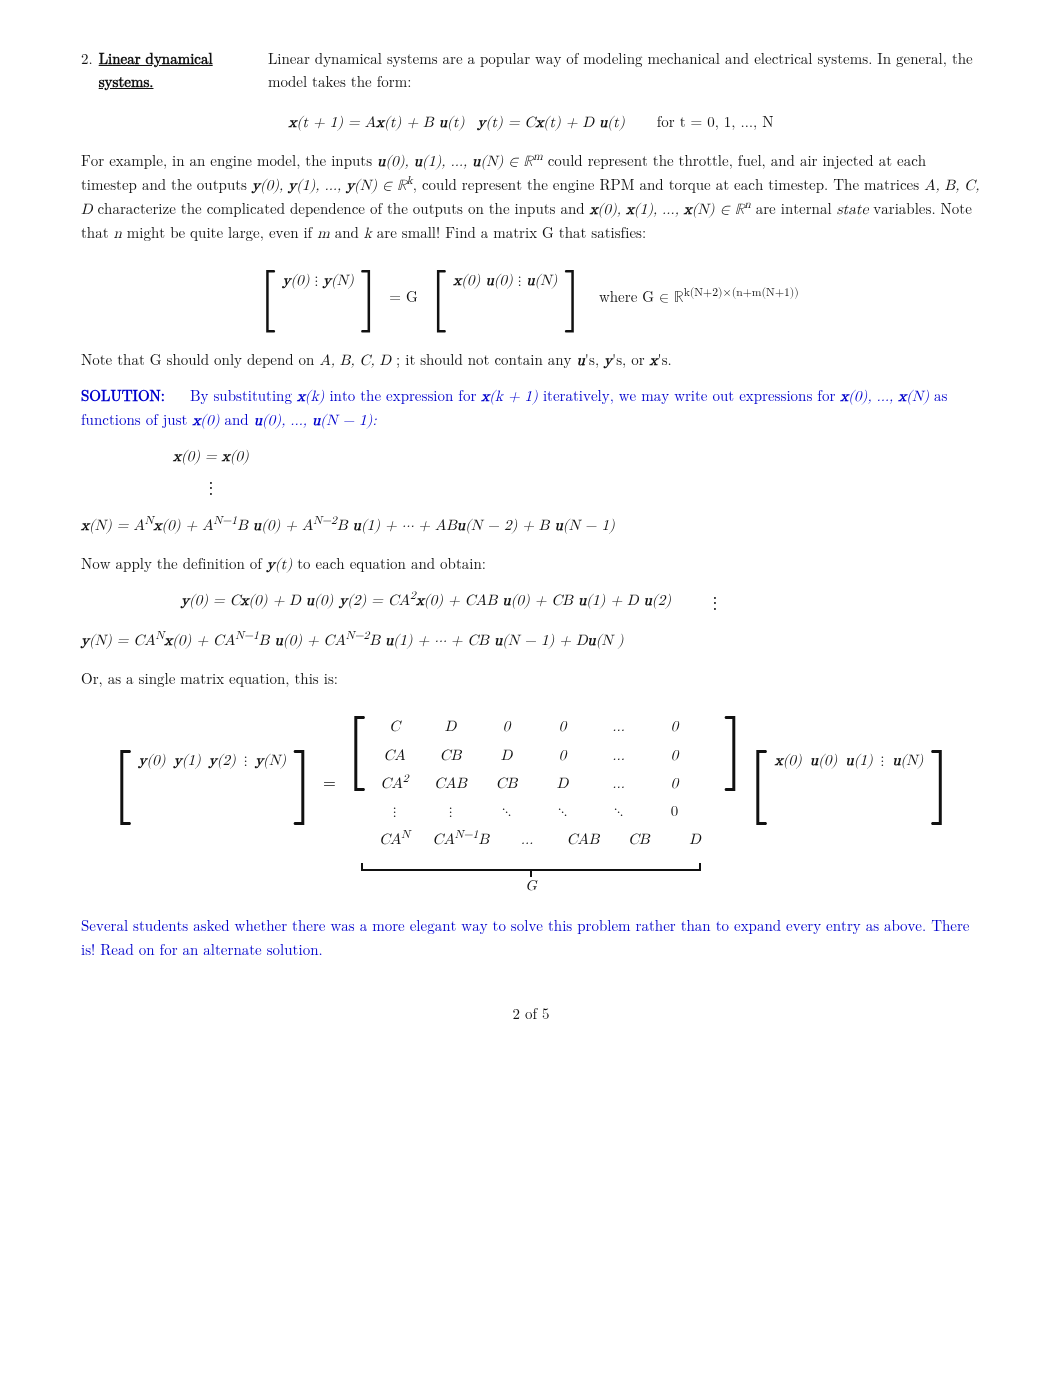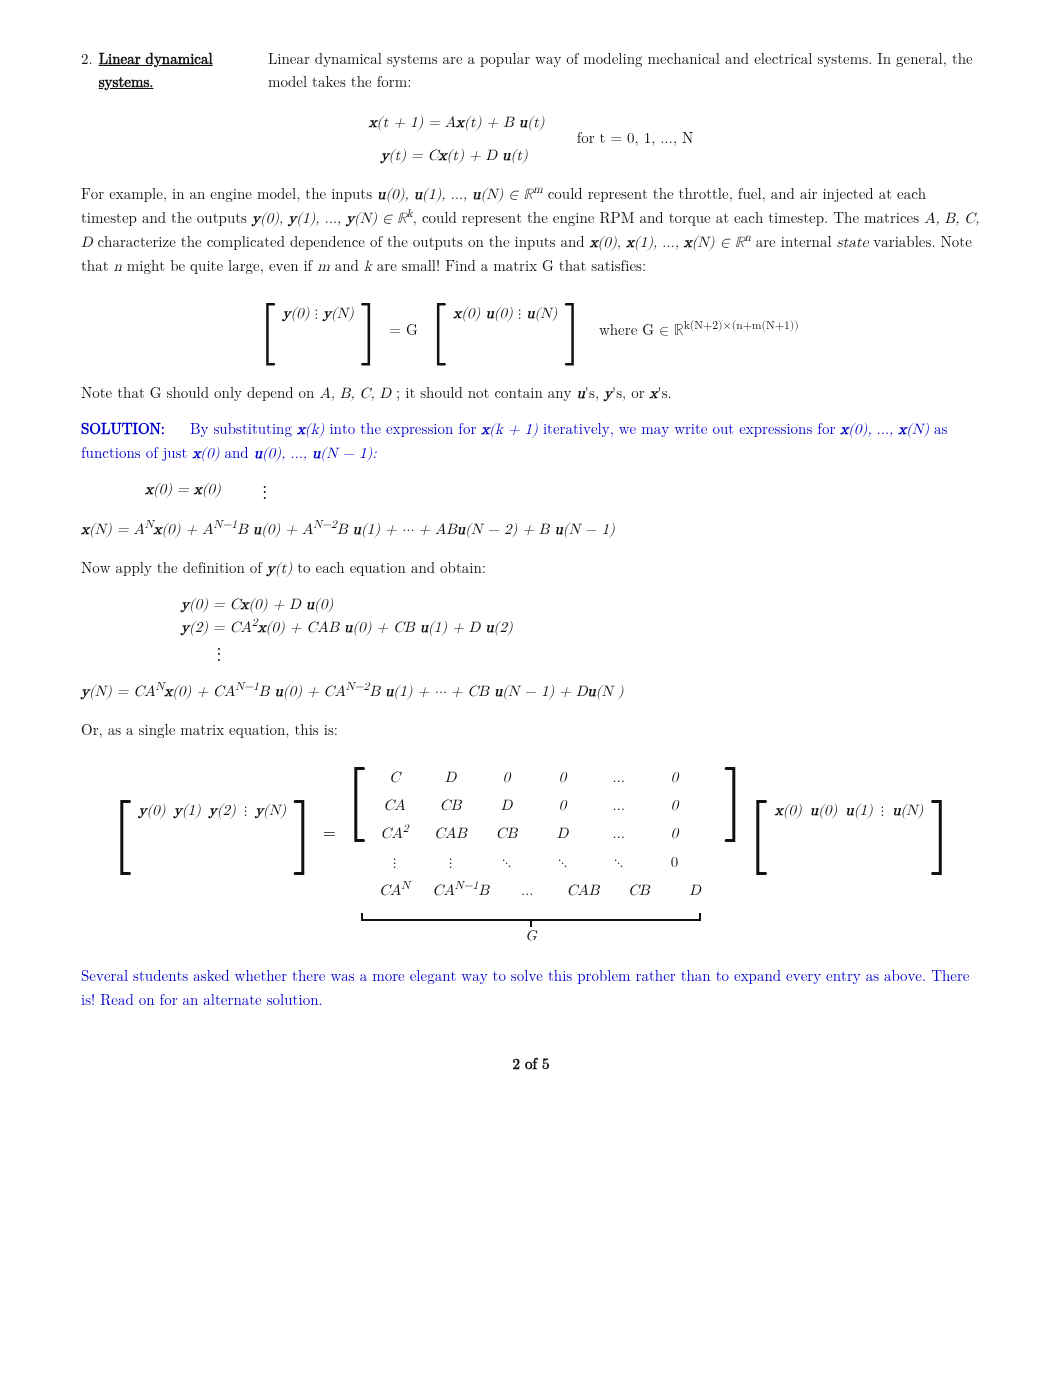--- a/index.html
+++ b/index.html
@@ -29,23 +29,23 @@
     
     sup { font-size: 0.78em; vertical-align: super; line-height: 0; }
     .where-text {
       font-style: normal;
       margin-left: 12px;
       margin-right: 4px;
     }
 
     
     .iter-eqs {
-      margin: 12px 0 12px 64px;
-      display: flex;
-      flex-direction: row;
+      margin: 12px 0 12px 92px;
+      display: flex;
+      flex-direction: column;
       gap: 6px;
     }
     .iter-eq {
       white-space: nowrap;
       font-style: italic;
     }
     .vdots {
       margin-left: 10px;
       font-style: normal;
       letter-spacing: 0;
@@ -56,22 +56,22 @@
       text-align: left;
       font-style: italic;
       margin: 8px 0;
       white-space: nowrap;
     }
 
     
     .y-eqs {
       margin: 12px 0 12px 100px;
       display: flex;
-      flex-direction: column;
-      gap: 0;
+      flex-direction: row;
+      gap: 6px;
     }
     .y-eq {
       white-space: nowrap;
       font-style: italic;
     }
 
     
     .big-matrix-eq {
       display: flex;
       justify-content: center;
@@ -124,21 +124,20 @@
     .final-para {
       color: #00f;
       margin-top: 14px;
     }
 
     
     .page-num {
       text-align: center;
       margin-top: 40px;
       font-style: normal;
-      font-weight: bold;
     }
 
     
     .blue { color: #0000cc; }
 
     
     .math { font-style: italic; }
     .bold-math { font-weight: bold; font-style: italic; }
 
     
@@ -149,22 +148,22 @@
     }
 
     
     .formula-center {
       display: flex;
       justify-content: center;
       margin: 16px 0;
     }
     .formula-block {
       display: flex;
-      flex-direction: column;
-      gap: 10px;
+      flex-direction: row;
+      gap: 1px;
     }
     .bk4 { font-size: 4.2em; line-height: 1; font-style: normal; }
     .bk5 { font-size: 5em; line-height: 1; font-style: normal; }
 
     .eq-sign { margin: 0 6px; font-style: normal; }
   </style>
 </head>
 <body>
 
 <div class="page-content">

